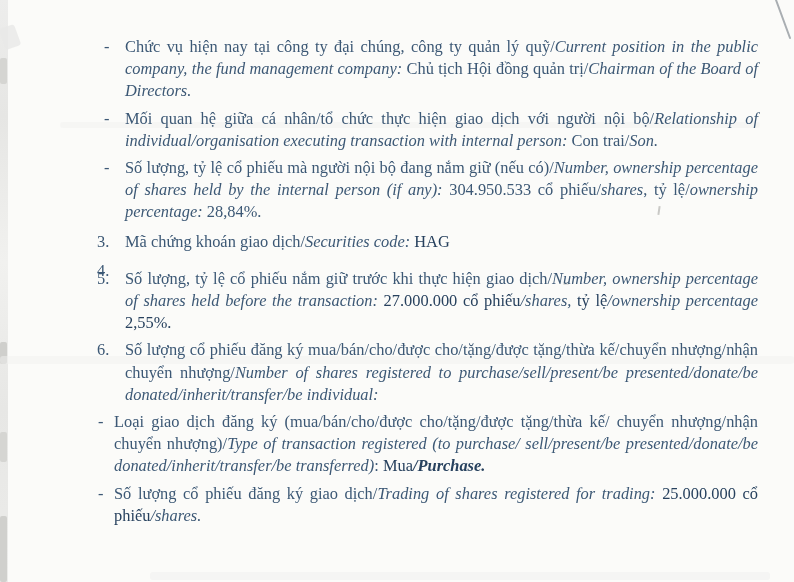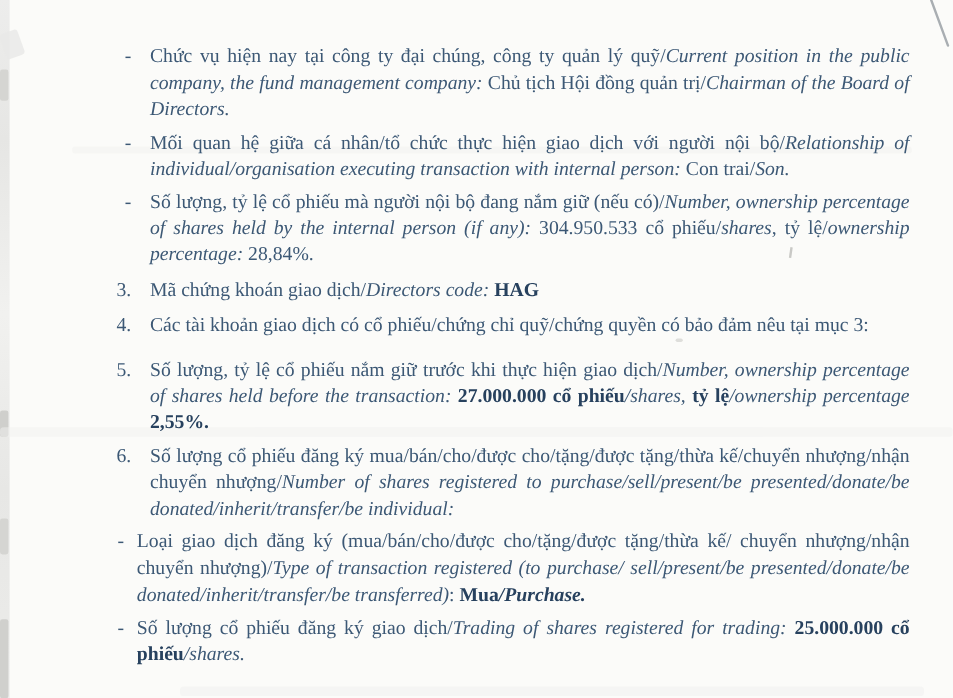--- a/index.html
+++ b/index.html
@@ -46,21 +46,21 @@
   .dash-a{padding-left:28px;}  .dash-a .marker{left:7px;}
   .num{padding-left:28px;}     .num .marker{left:0;}
   .dash-b{padding-left:17px;}  .dash-b .marker{left:1px;}
   .plain{padding-left:25px;}
   [data-item-id="securities-code"]{margin-bottom:7px;}
   [data-item-id="trading-accounts-vn"]{margin-bottom:15px;}
   [data-item-id="trading-accounts-en"]{margin-bottom:23px;}
   [data-item-id="shares-held"]{margin-bottom:7px;}
   .seg-r{font-style:normal;font-weight:normal;font-family:Liberation Serif, serif;}
   .seg-i{font-style:italic;}
-  .seg-b{font-style:normal;font-weight:bold;color:var(--ink-bold);}
+  .seg-b{font-style:normal;font-weight:normal;color:var(--ink-bold);}
   .seg-bi{font-style:italic;font-weight:bold;color:var(--ink-bold);margin-top:28px;}
 </style>
 </head>
 <body>
 
 <div class="page">
 
   <div class="edge-strip">
     <div class="edge-mark m1"></div>
     <div class="edge-mark m2"></div>
@@ -74,21 +74,21 @@
   <div class="tick"></div>
   <div class="dot"></div>
   <svg class="corner-svg" width="40" height="45" viewBox="0 0 40 45">
     <line x1="22" y1="0" x2="36" y2="38" stroke="#a9aeb2" stroke-width="2" stroke-linecap="round"></line>
   </svg>
 
   <div class="doc">
       <div class="item dash-a" data-item-id="current-position"><span class="marker">-</span><span class="seg-r">Chức vụ hiện nay tại công ty đại chúng, công ty quản lý quỹ/</span><span class="seg-i">Current position in the public company, the fund management company:</span><span class="seg-r"> Chủ tịch Hội đồng quản trị/</span><span class="seg-i">Chairman of the Board of Directors.</span></div>
       <div class="item dash-a" data-item-id="relationship"><span class="marker">-</span><span class="seg-r">Mối quan hệ giữa cá nhân/tổ chức thực hiện giao dịch với người nội bộ/</span><span class="seg-i">Relationship of individual/organisation executing transaction with internal person:</span><span class="seg-r"> Con trai/</span><span class="seg-i">Son.</span></div>
       <div class="item dash-a" data-item-id="shares-held"><span class="marker">-</span><span class="seg-r">Số lượng, tỷ lệ cổ phiếu mà người nội bộ đang nắm giữ (nếu có)/</span><span class="seg-i">Number, ownership percentage of shares held by the internal person (if any):</span><span class="seg-r"> 304.950.533 cổ phiếu/</span><span class="seg-i">shares</span><span class="seg-r">, tỷ lệ/</span><span class="seg-i">ownership percentage:</span><span class="seg-r"> 28,84%.</span></div>
-      <div class="item num" data-item-id="securities-code"><span class="marker">3.</span><span class="seg-r">Mã chứng khoán giao dịch/</span><span class="seg-i">Directors code:</span><span class="seg-b"> HAG</span></div>
-      <div class="item num" data-item-id="trading-accounts-vn"><span class="marker">4.</span><span class="seg-r">Các tài khoản giao dịch có cổ phiếu/chứng chỉ quỹ/chứng quyền có bảo đảm nêu tại mục 3:</span></div>
+      <div class="item num" data-item-id="securities-code"><span class="marker">3.</span><span class="seg-r">Mã chứng khoán giao dịch/</span><span class="seg-i">Securities code:</span><span class="seg-b"> HAG</span></div>
+      <div class="item num" data-item-id="trading-accounts-vn"><span class="marker">4.</span></div>
       <div class="item num" data-item-id="shares-before"><span class="marker">5.</span><span class="seg-r">Số lượng, tỷ lệ cổ phiếu nắm giữ trước khi thực hiện giao dịch/</span><span class="seg-i">Number, ownership percentage of shares held before the transaction:</span><span class="seg-b"> 27.000.000 cổ phiếu</span><span class="seg-i">/shares,</span><span class="seg-b"> tỷ lệ</span><span class="seg-i">/ownership percentage</span><span class="seg-b"> 2,55%.</span></div>
       <div class="item num" data-item-id="shares-registered"><span class="marker">6.</span><span class="seg-r">Số lượng cổ phiếu đăng ký mua/bán/cho/được cho/tặng/được tặng/thừa kế/chuyển nhượng/nhận chuyển nhượng/</span><span class="seg-i">Number of shares registered to purchase/sell/present/be presented/donate/be donated/inherit/transfer/be individual:</span></div>
       <div class="item dash-b" data-item-id="transaction-type"><span class="marker">-</span><span class="seg-r">Loại giao dịch đăng ký (mua/bán/cho/được cho/tặng/được tặng/thừa kế/ chuyển nhượng/nhận chuyển nhượng)/</span><span class="seg-i">Type of transaction registered (to purchase/ sell/present/be presented/donate/be donated/inherit/transfer/be transferred)</span><span class="seg-r">: </span><span class="seg-b">Mua</span><span class="seg-bi">/Purchase.</span></div>
       <div class="item dash-b" data-item-id="shares-trading"><span class="marker">-</span><span class="seg-r">Số lượng cổ phiếu đăng ký giao dịch/</span><span class="seg-i">Trading of shares registered for trading:</span><span class="seg-b"> 25.000.000 cổ phiếu</span><span class="seg-i">/shares.</span></div>
     </div>
 
 </div>
 
 </body></html>

